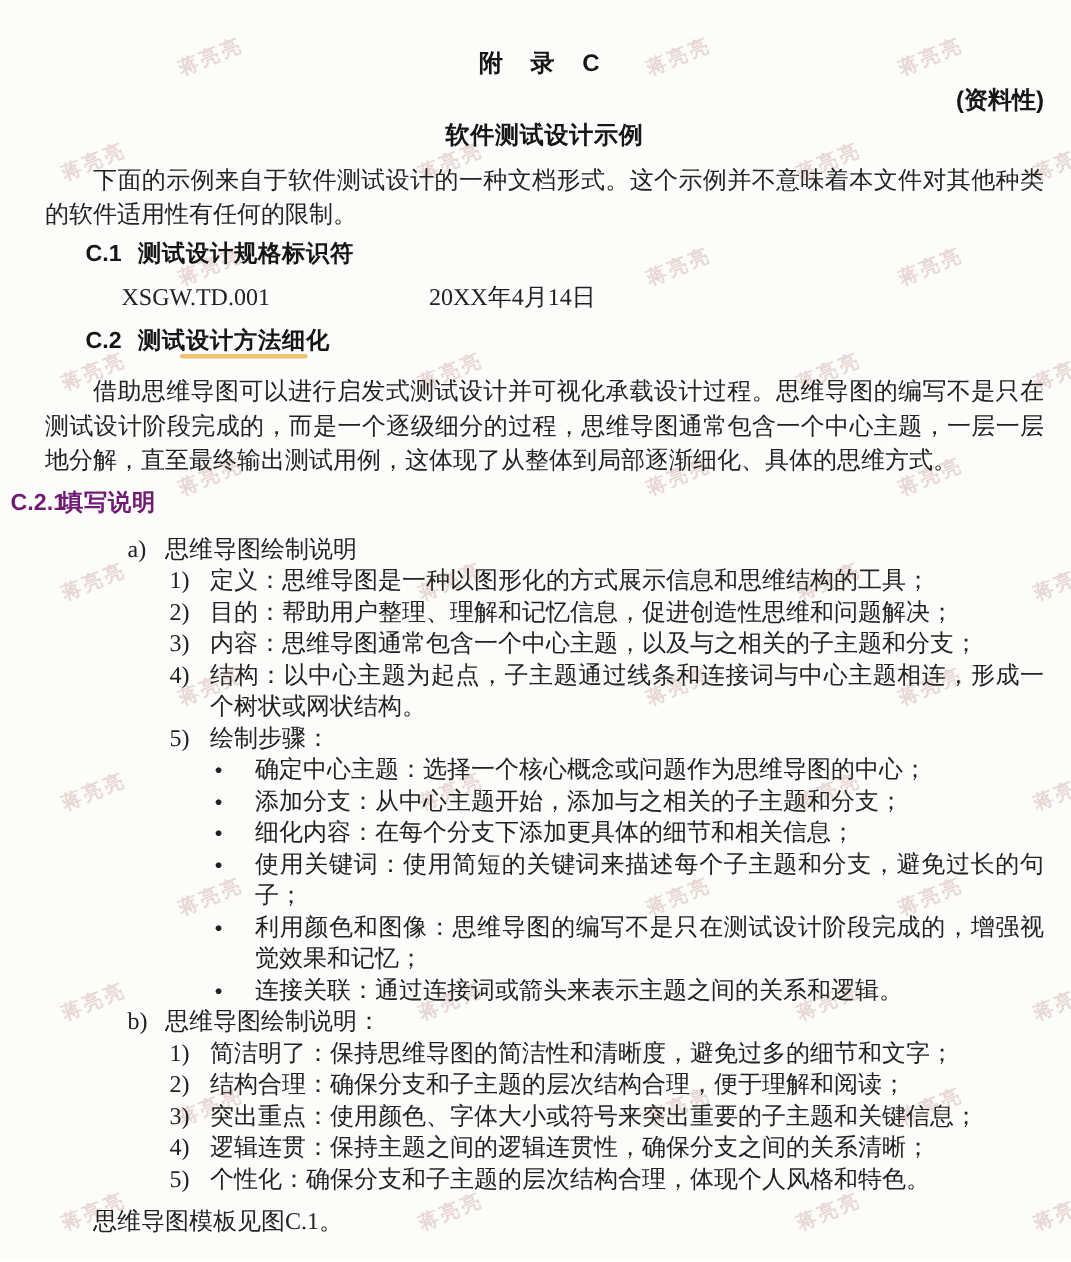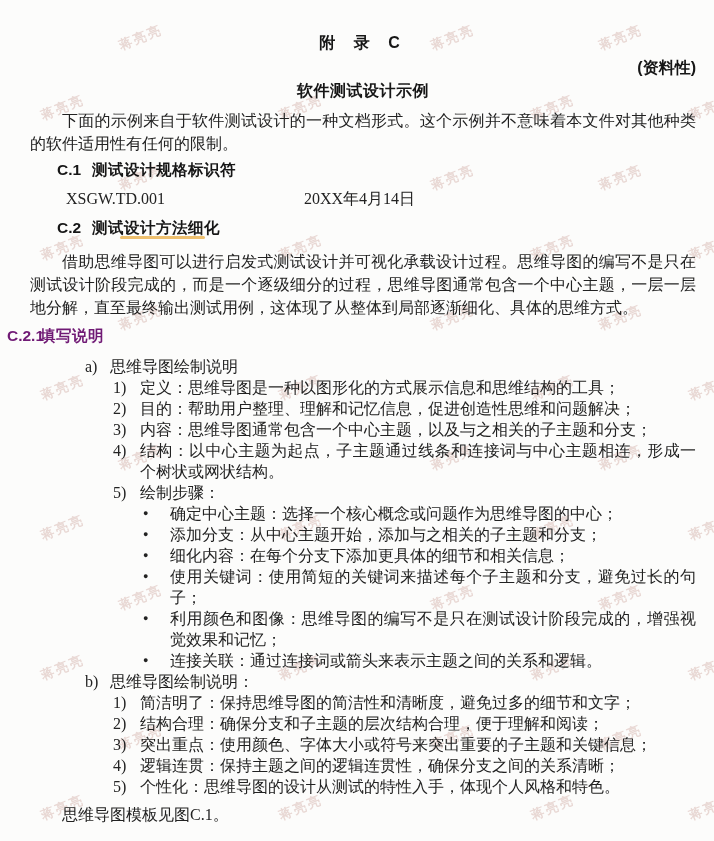--- a/index.html
+++ b/index.html
@@ -52,21 +52,21 @@
   }
   .h2 .num { width:35px; flex:0 0 35px; letter-spacing:0; }
   .h2.h2-c2 { margin-top:6px; }
   .title-wrap { position:relative; display:inline-block; }
   .orange-underline {
     position:absolute; left:28px; top:20px;
     width:85px; height:3px; border-radius:2px;
     background:#ECB95F; opacity:0.9;
   }
 
-  .docid-row { display:flex; margin-left:36px; margin-top:6px;gap:33px; }
+  .docid-row { display:flex; margin-left:51px; margin-top:6px; }
   .docid-row .docid { width:205px; flex:0 0 205px; }
 
   .h3 {
     display:flex;
     margin-left:-23px; margin-top:5px;
     font-family:"Liberation Sans","DejaVu Sans",sans-serif;
     font-weight:bold; font-size:15.5px; line-height:23px; color:#701a75;
     letter-spacing:0.5px;
   }
   .h3 .num { width:33px; flex:0 0 33px; letter-spacing:0; }
@@ -229,21 +229,21 @@
         <div class="li t-num">
           <span class="m">3)</span>
           <span class="t">突出重点：使用颜色、字体大小或符号来突出重要的子主题和关键信息；</span>
         </div>
         <div class="li t-num">
           <span class="m">4)</span>
           <span class="t">逻辑连贯：保持主题之间的逻辑连贯性，确保分支之间的关系清晰；</span>
         </div>
         <div class="li t-num">
           <span class="m">5)</span>
-          <span class="t">个性化：思维导图的设计从测试的特性入手，体现个人风格和特色。</span>
+          <span class="t">个性化：确保分支和子主题的层次结构合理，体现个人风格和特色。</span>
         </div>
       </div>
 
 
     <p class="para p-last">思维导图模板见图C.1。</p>
 
   </div>
 </div>
 
 </body></html>

